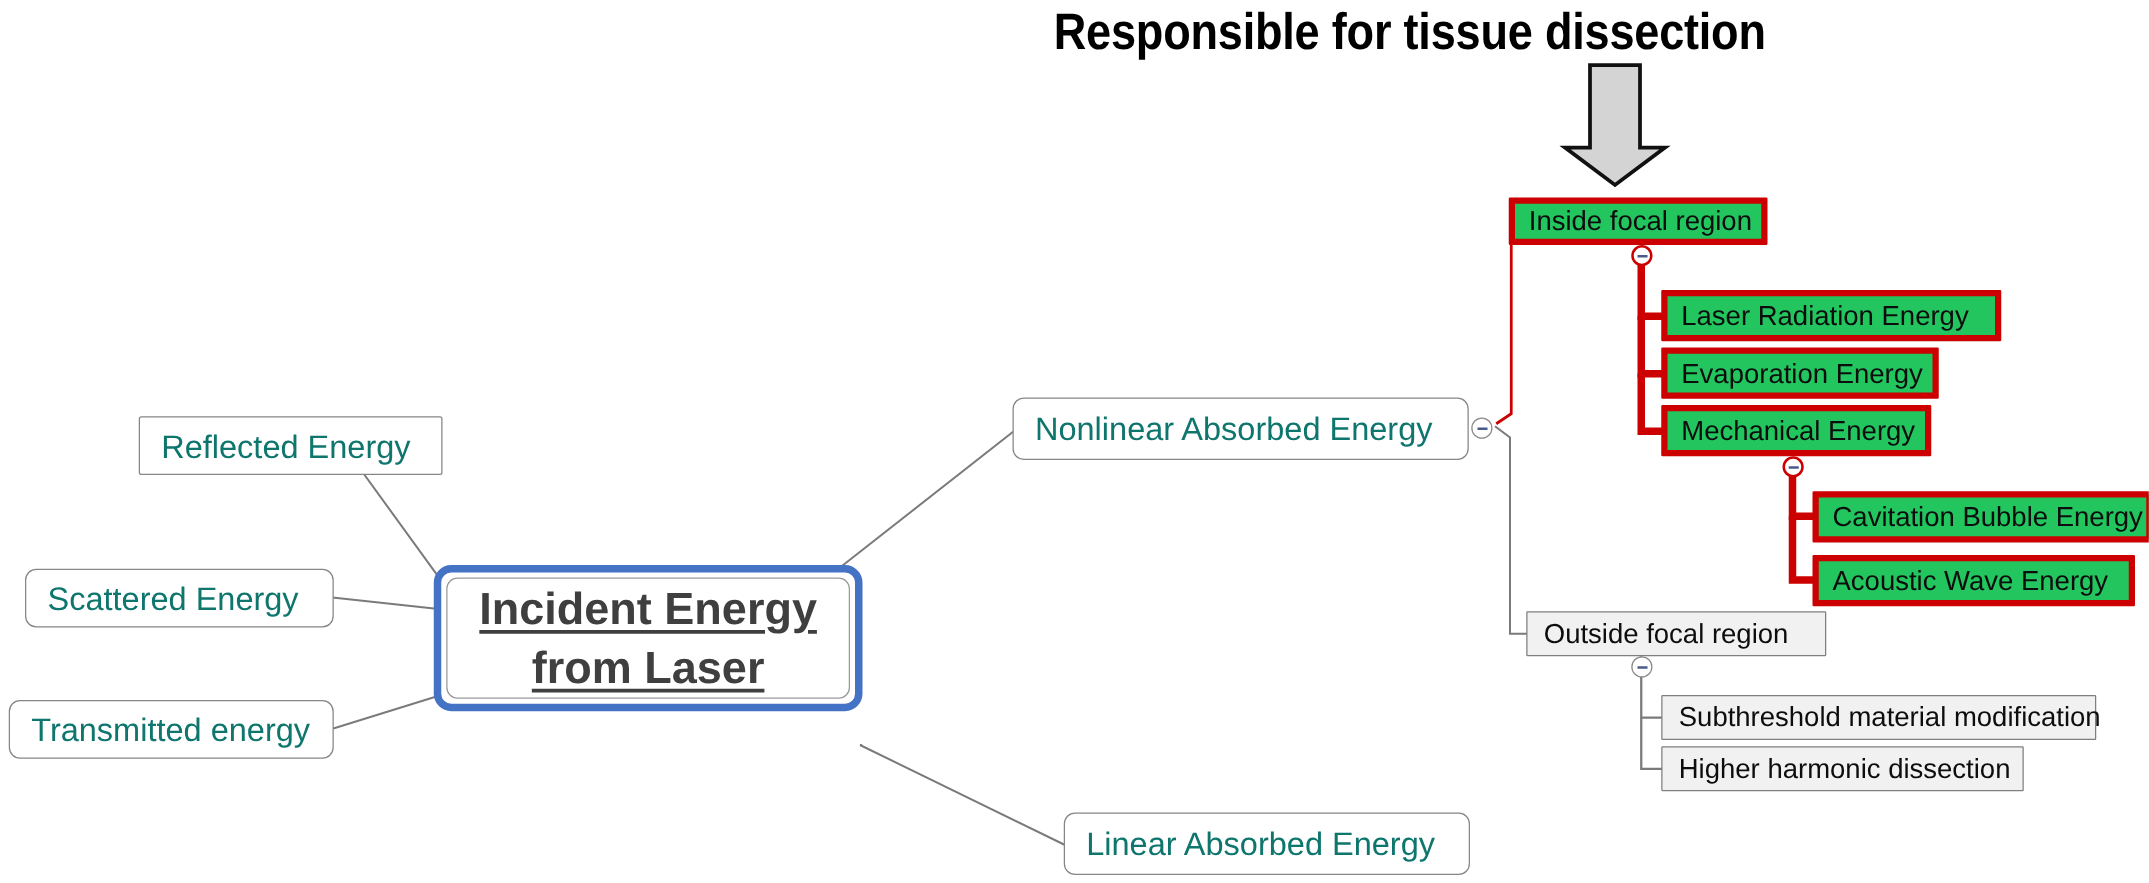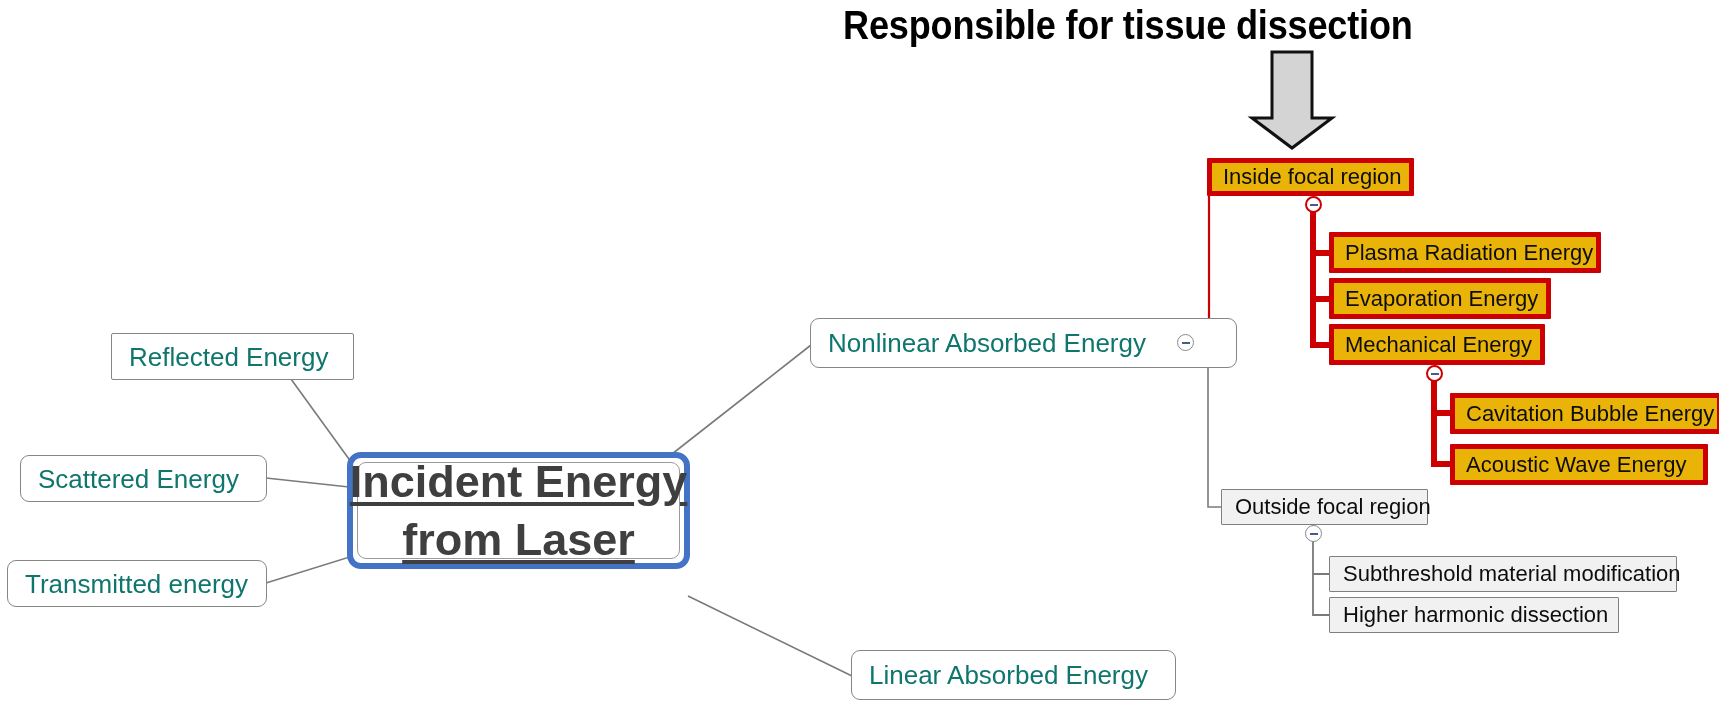--- a/index.html
+++ b/index.html
@@ -24,32 +24,32 @@
 
   
   .n-root{
     background:#ffffff;border:6px solid #4472c4;border-radius:14px;
     padding:4px;
   }
   .n-root-inner{
     width:100%;height:100%;box-sizing:border-box;
     border:1px solid #9a9a9a;border-radius:9px;
     display:flex;flex-direction:column;align-items:center;justify-content:center;
-    color:#3f3f3f;font-size:45px;font-weight:bold;line-height:1.28;
+    color:#3f3f3f;font-size:36px;font-weight:bold;line-height:1.28;
   }
   .n-root-inner span{text-decoration:underline;text-underline-offset:5px;}
 
   
   .n-grey{
     background:#f1f1f1;border:1px solid #7f7f7f;border-radius:1px;
     color:#0d0d0d;font-size:22px;padding:0 13px;
   }
   
   .n-red{
-    background:#eab308;border:5px solid #cc0000;border-radius:1px;
+    background:#22c55e;border:5px solid #cc0000;border-radius:1px;
     color:#0d0d0d;font-size:22px;padding:0 11px;
   }
 
   
   .toggle{
     position:absolute;width:17px;height:17px;border-radius:50%;
     background:#ffffff;box-sizing:border-box;
     display:flex;align-items:center;justify-content:center;
   }
   .toggle.grey{border:1.6px solid #8a8a8a;}
@@ -121,40 +121,40 @@
   </div>
 
   <div class="node n-plain" style="left:20px;top:455px;width:247px;height:47px;">
     <span>Scattered Energy</span>
   </div>
 
   <div class="node n-plain" style="left:7px;top:560px;width:260px;height:47px;">
     <span>Transmitted energy</span>
   </div>
 
-  <div class="node n-plain" style="left:810px;top:318px;width:427px;height:50px;text-align:right;">
+  <div class="node n-plain" style="left:810px;top:318px;width:365px;height:50px;text-align:right;">
     <span>Nonlinear Absorbed Energy</span>
   </div>
   <div class="toggle grey" style="left:1177px;top:334px;">
       <i></i>
     </div>
 
   <div class="node n-plain" style="left:851px;top:650px;width:325px;height:50px;">
     <span>Linear Absorbed Energy</span>
   </div>
 
   <div class="node n-red" style="left:1207px;top:158px;width:207px;height:38px;">
     <span>Inside focal region</span>
   </div>
   <div class="toggle red" style="left:1305px;top:196px;">
       <i></i>
     </div>
 
   <div class="node n-red" style="left:1329px;top:232px;width:272px;height:41px;">
-    <span>Plasma Radiation Energy</span>
+    <span>Laser Radiation Energy</span>
   </div>
 
   <div class="node n-red" style="left:1329px;top:278px;width:222px;height:41px;">
     <span>Evaporation Energy</span>
   </div>
 
   <div class="node n-red" style="left:1329px;top:324px;width:216px;height:41px;">
     <span>Mechanical Energy</span>
   </div>
   <div class="toggle red" style="left:1426px;top:365px;">
@@ -162,21 +162,21 @@
     </div>
 
   <div class="node n-red" style="left:1450px;top:393px;width:272px;height:41px;">
     <span>Cavitation Bubble Energy</span>
   </div>
 
   <div class="node n-red" style="left:1450px;top:444px;width:258px;height:41px;text-align:center;">
     <span>Acoustic Wave Energy</span>
   </div>
 
-  <div class="node n-grey" style="left:1221px;top:489px;width:207px;height:36px;">
+  <div class="node n-grey" style="left:1221px;top:489px;width:240px;height:36px;">
     <span>Outside focal region</span>
   </div>
   <div class="toggle grey" style="left:1305px;top:525px;">
       <i></i>
     </div>
 
   <div class="node n-grey" style="left:1329px;top:556px;width:348px;height:36px;">
     <span>Subthreshold material modification</span>
   </div>
 

